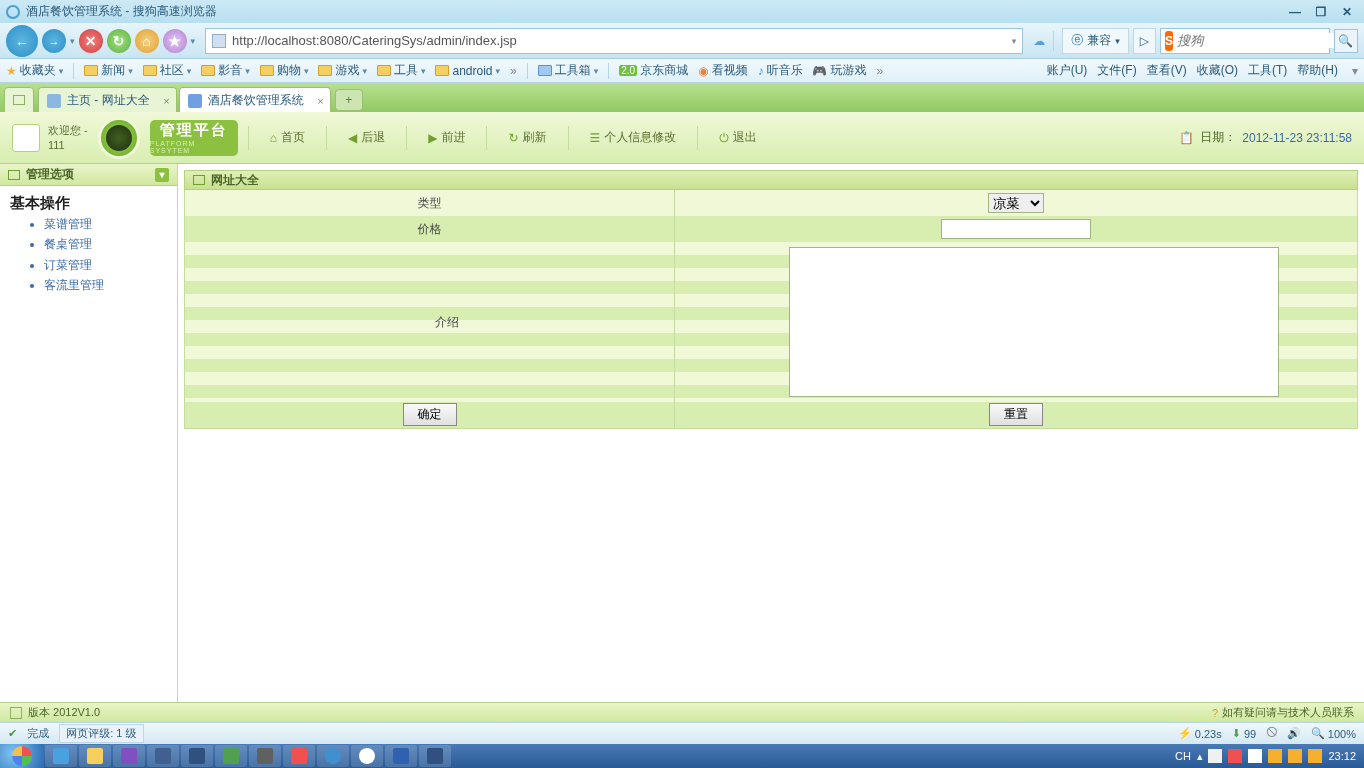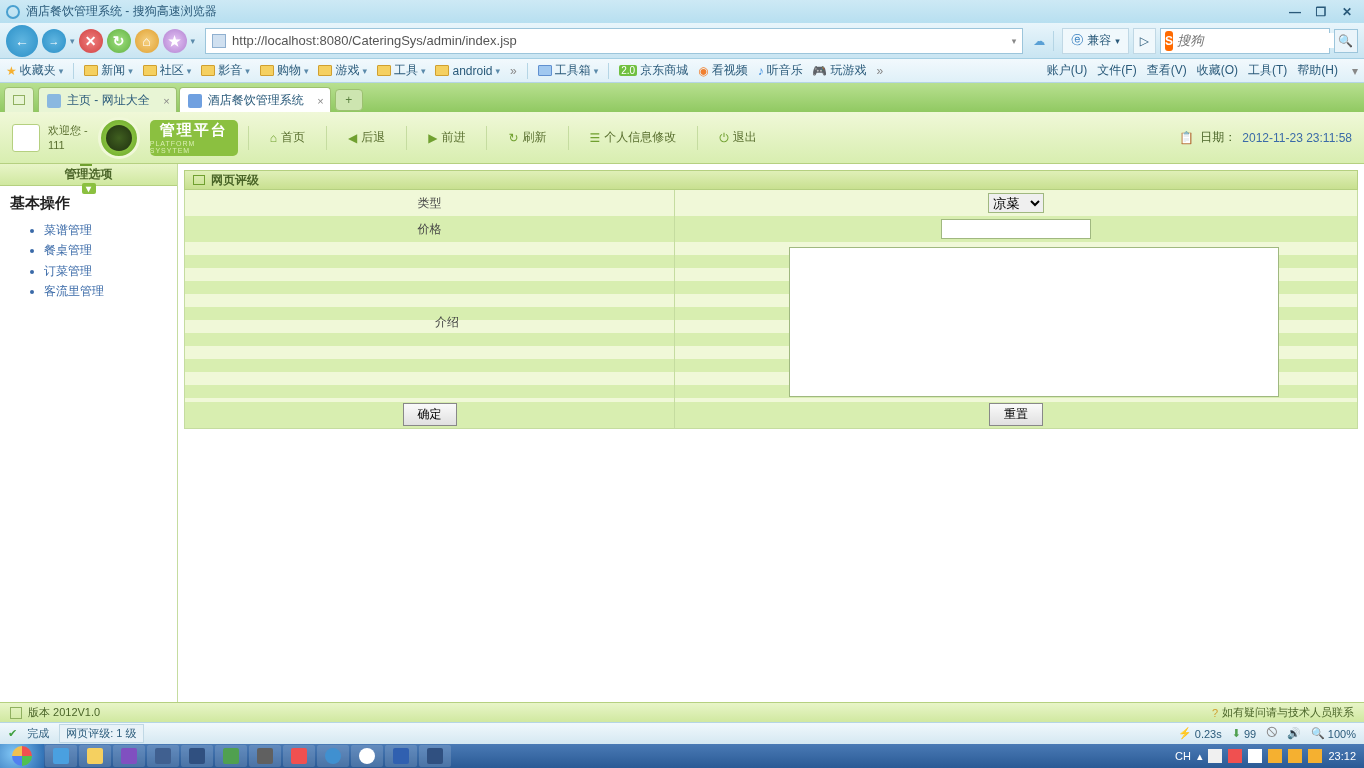--- a/index.html
+++ b/index.html
@@ -53,25 +53,25 @@
 .brand { width: 88px; height: 36px; background: #8bc040; border-radius: 5px; display: flex; flex-direction: column; align-items: center; justify-content: center; color: #fff; }
 .brand .cn { font-size: 15px; font-weight: bold; letter-spacing: 2px; }
 .brand .en { font-size: 7px; color: #d8eeb0; letter-spacing: 1px; }
 .hbtn { height: 26px; padding: 0 10px; border: 1px solid transparent; display: flex; align-items: center; gap: 4px; color: #5a7030; font-size: 12px; cursor: pointer; }
 .hsep { width: 1px; height: 24px; background: #c5dca0; }
 .app-header .spacer { flex: 1; }
 .datetime { font-size: 12px; color: #4a6528; display: flex; align-items: center; gap: 6px; }
 
 .app-body { flex: 1; display: flex; background: #fff; }
 .sidebar { width: 178px; border-right: 1px solid #c5dca0; background: #fff; }
-.side-hd { height: 22px; background: linear-gradient(#e8f5c8,#d0e8a0); border-bottom: 1px solid #b5d080; display: flex; align-items: center; padding: 0 8px; font-size: 12px; color: #4a6528; font-weight: bold; flex-direction: column; }
+.side-hd { height: 22px; background: linear-gradient(#e8f5c8,#d0e8a0); border-bottom: 1px solid #b5d080; display: flex; align-items: center; padding: 0 8px; font-size: 12px; color: #4a6528; font-weight: bold; }
 .side-hd .spacer { flex: 1; }
 .side-hd .collapse { width: 14px; height: 14px; background: #8bc040; border-radius: 2px; color:#fff; display:flex;align-items:center;justify-content:center; font-size:10px;}
 .side-sec { padding: 8px 10px; }
-.side-sec h3 { font-size: 15px; color: #222; margin-bottom: 7px; font-weight: bold; }
+.side-sec h3 { font-size: 15px; color: #222; margin-bottom: 1px; font-weight: bold; }
 .side-sec ul { list-style: disc; padding-left: 34px; }
 .side-sec li { color: #3a6aa8; font-size: 12px; line-height: 1.7; cursor: pointer; }
 
 .main { flex: 1; padding: 6px; }
 .panel-hd { height: 20px; background: linear-gradient(#e0f0b8,#c8e090); border: 1px solid #b5d080; display: flex; align-items: center; padding: 0 8px; font-size: 12px; color: #4a6528; font-weight: bold; gap: 6px; }
 .form-tbl { width: 100%; border: 1px solid #c5dca0; border-top: none; border-collapse: collapse; }
 .form-tbl tr { height: 26px; }
 .form-tbl tr:nth-child(odd) td { background: #f0f8d8; }
 .form-tbl tr:nth-child(even) td { background: #d8eeb0; }
 .form-tbl td { border-right: 1px solid #c5dca0; font-size: 12px; color: #444; text-align: center; }
@@ -307,21 +307,21 @@
           <li>餐桌管理</li>
           <li>订菜管理</li>
           <li>客流里管理</li>
         </ul>
       </div>
     </div>
 
     <div class="main">
       <div class="panel-hd">
         <span style="width:12px;height:10px;border:1px solid #70a030;"></span>
-        <span>网页评级</span>
+        <span>网址大全</span>
       </div>
       <table class="form-tbl">
         <tbody>
         <tr>
           <td class="lbl">类型</td>
           <td class="val"><select><option>凉菜</option></select></td>
         </tr>
         <tr>
           <td class="lbl">价格</td>
           <td class="val"><input type="text" style=""></td>

